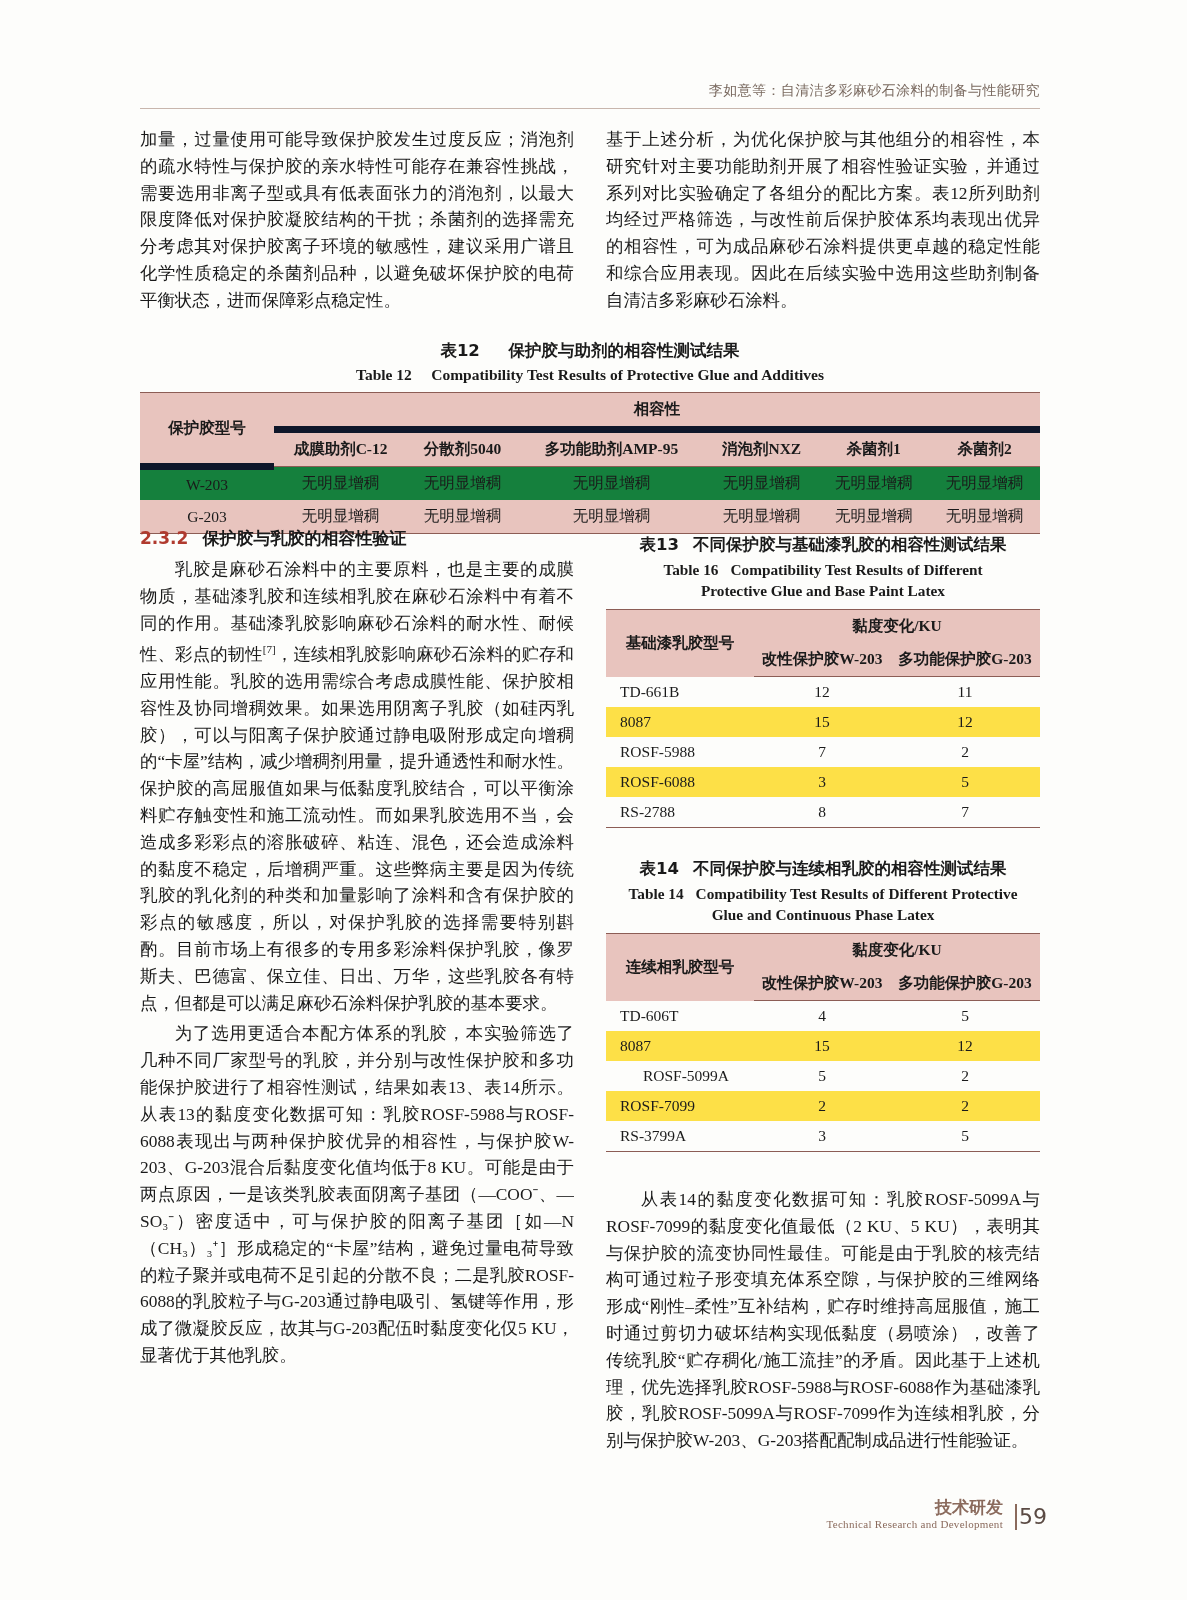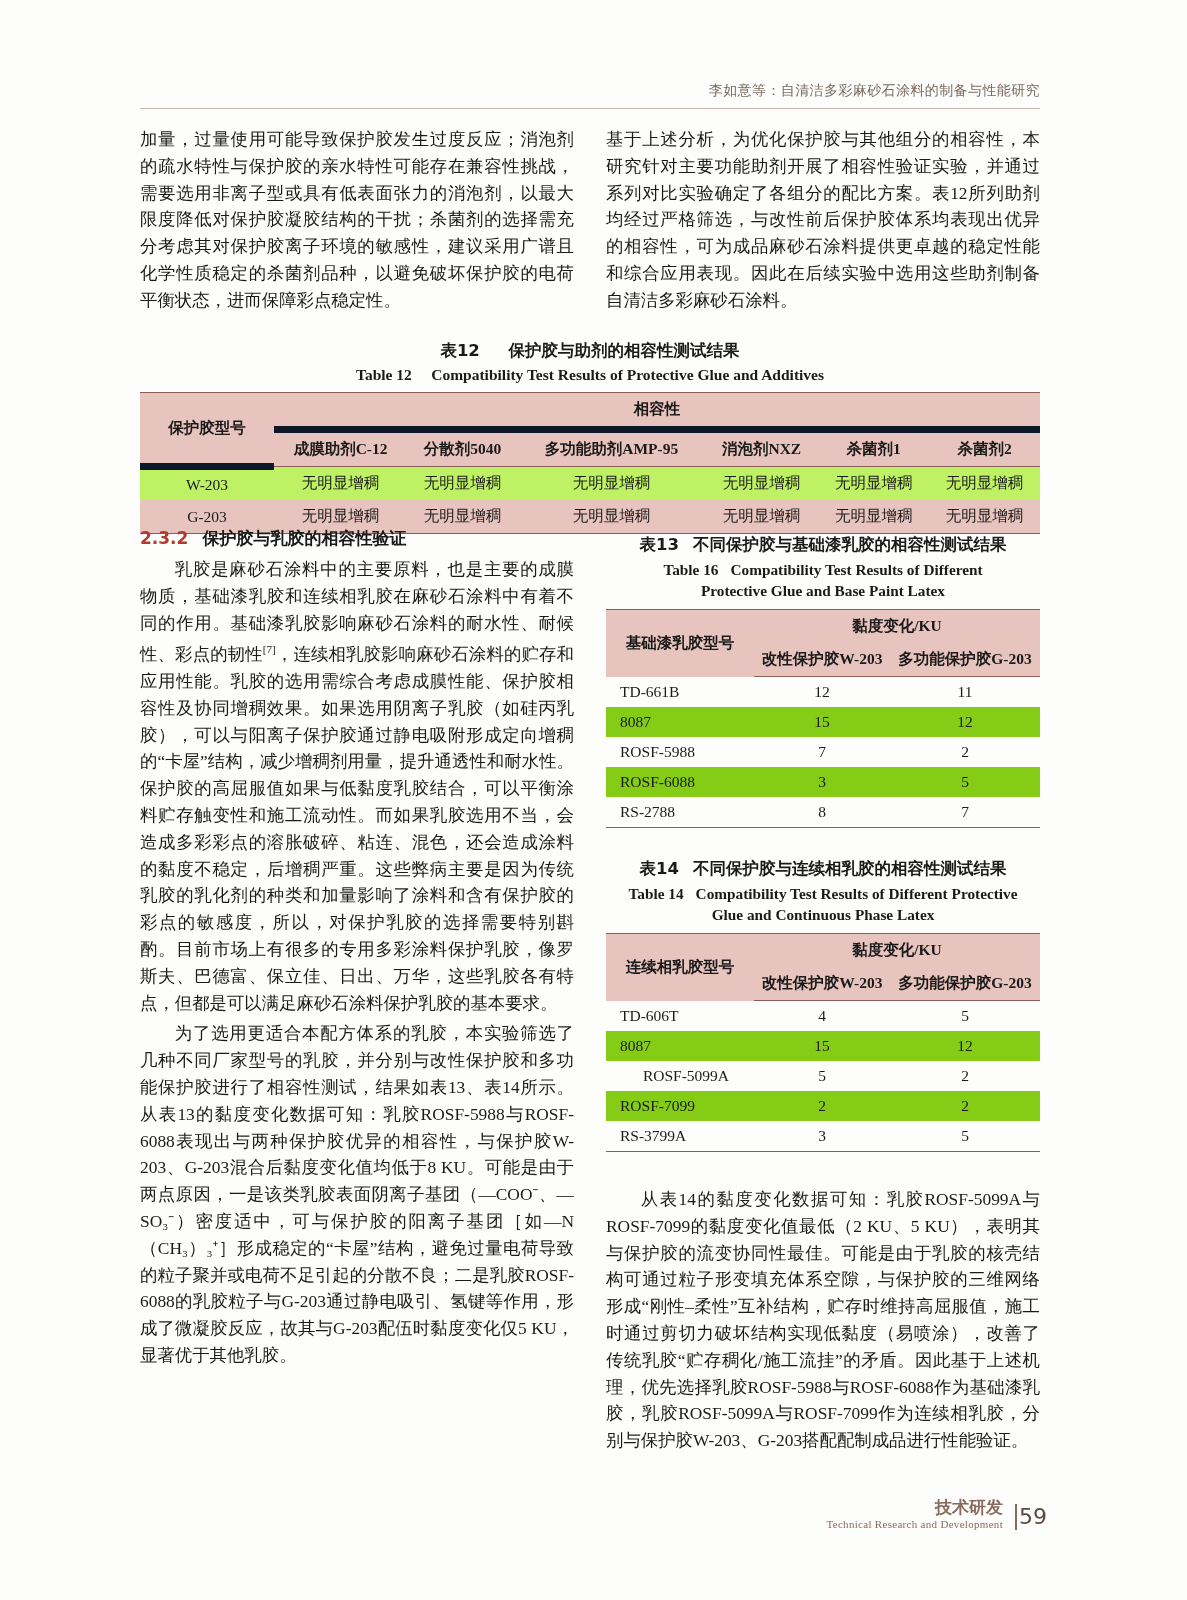--- a/index.html
+++ b/index.html
@@ -95,21 +95,21 @@
     text-align: center;
     padding: 6px 2px;
   }
   .t12 thead tr.r1 th,
   .t12 thead tr.r2 th {
     background: #e8c4be;
     border-top: 1.4px solid #8c5d55;
     border-bottom: 7px solid #0f172a;
   }
   .t12 thead tr.r2 th { border-bottom: 1.2px solid #8c5d55; border-top: none;}
-  .t12 tbody tr.odd td { background: #bef264; }
+  .t12 tbody tr.odd td { background: #15803d; }
   .t12 tbody tr.even td { background: #e8c4be; }
   .t12 tbody tr:last-child td { border-bottom: 1.4px solid #8c5d55; }
 
   
   .sec-head {
     font-family: "DejaVu Sans", sans-serif;
     font-size: 17px;
     font-weight: bold;
     margin: 0 0 6px 0;
   }
@@ -136,21 +136,21 @@
   }
   .cap-en .tl { margin-right: 12px; }
   .t13 th, .t14 th { background: #e8c4be; }
   .t13, .t14 { font-size: 15.3px; }
   .t13 thead tr.r1 th, .t14 thead tr.r1 th {
     border-top: 1.4px solid #8c5d55;
   }
   .t13 thead tr.r2 th, .t14 thead tr.r2 th {
     border-bottom: 1.2px solid #8c5d55;
   }
-  .t13 tbody tr.even td, .t14 tbody tr.even td { background: #84cc16; }
+  .t13 tbody tr.even td, .t14 tbody tr.even td { background: #fde047; }
   .t13 tbody tr:last-child td, .t14 tbody tr:last-child td {
     border-bottom: 1.4px solid #8c5d55;
   }
 
   
   .footer {
     position: absolute;
     right: 140px;
     bottom: 70px;
     text-align: right;

